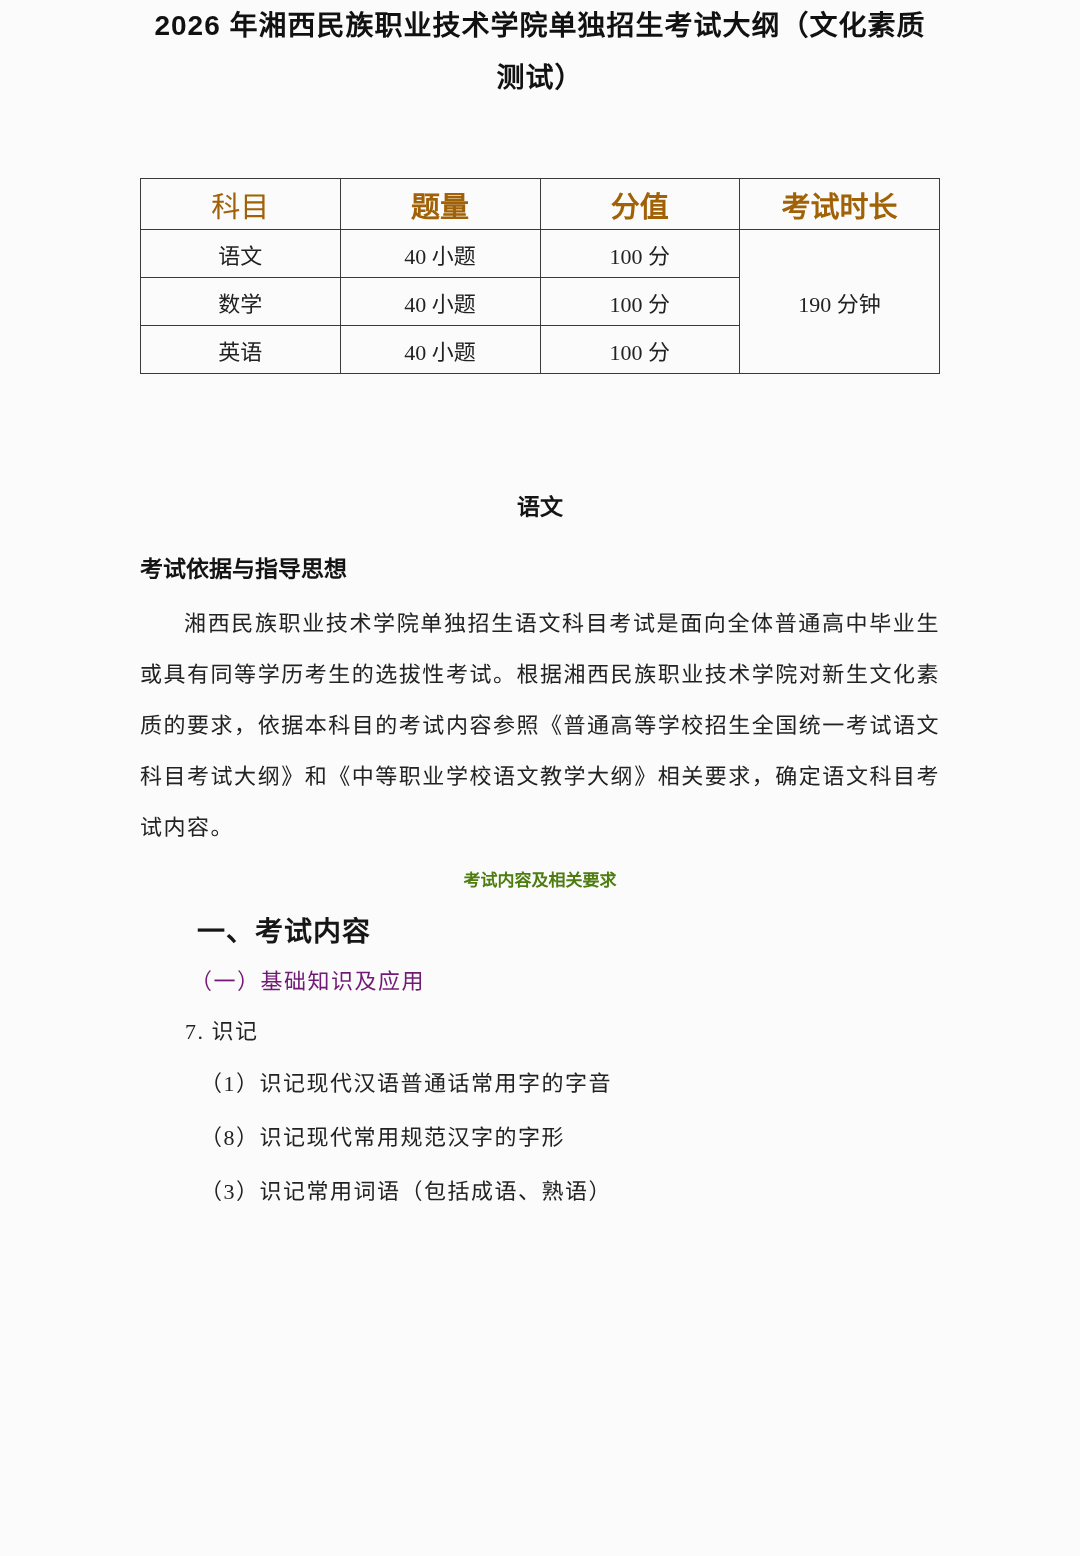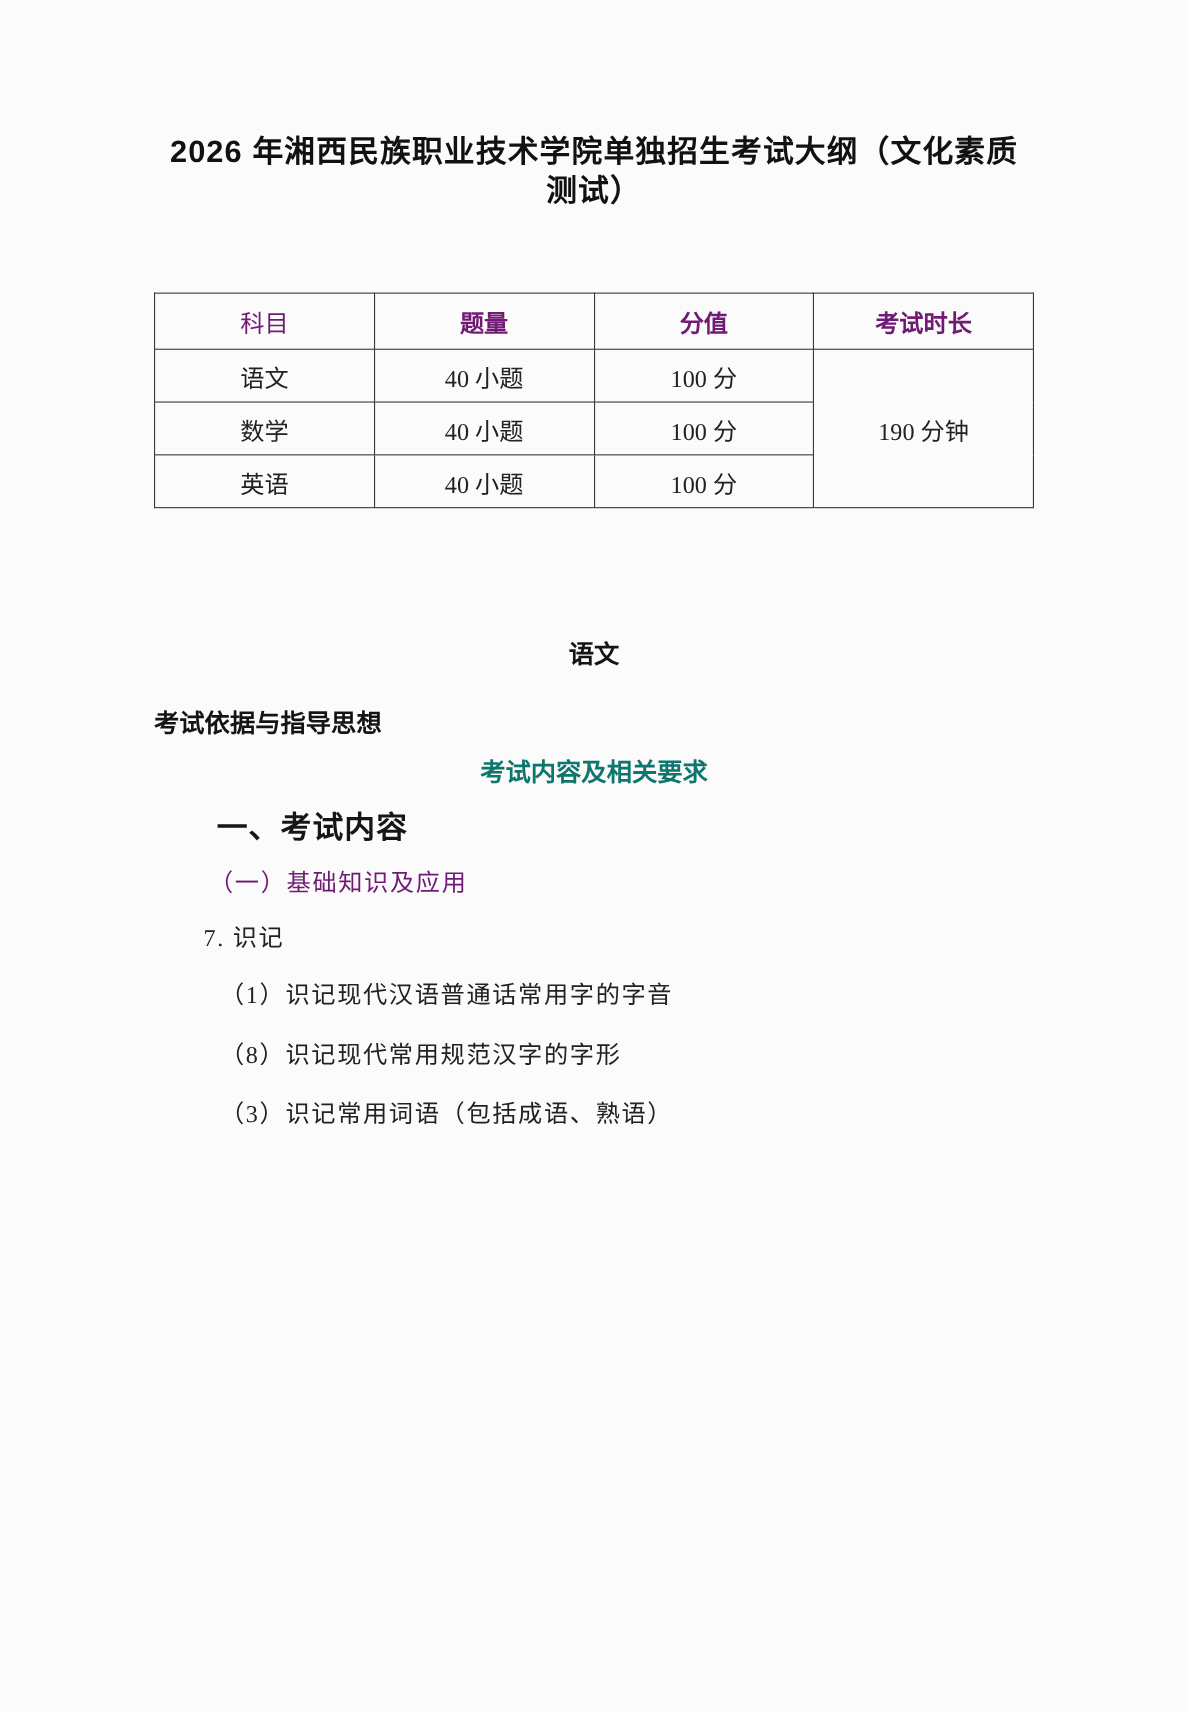--- a/index.html
+++ b/index.html
@@ -17,48 +17,47 @@
     font-family: "Liberation Serif", "DejaVu Serif", serif;
     overflow: hidden;
     box-sizing: border-box;
   }
   .content {
     margin: 0 140px;
     width: 800px;
   }
   .doc-title {
     margin: 0;
-    padding-top: 120px;
     text-align: center;
     font-family: "Liberation Sans", "DejaVu Sans", sans-serif;
     font-weight: 700;
     font-size: 28px;
-    line-height: 36px;
+    line-height: 52px;
     letter-spacing: 1px;
     color: #111;
   }
   table.exam-table {
     border-collapse: collapse;
     margin-top: 74px;
     width: 800px;
     table-layout: fixed;
   }
   table.exam-table th,
   table.exam-table td {
     border: 1.5px solid #3a3a3a;
     text-align: center;
     vertical-align: middle;
     padding: 0;
   }
   table.exam-table th {
     height: 50px;
-    font-size: 22px;
-    font-family: "Liberation Sans", "DejaVu Sans", sans-serif;
-    font-weight: 700;
-    color: #701a75;
+    font-size: 29px;
+    font-family: "Liberation Sans", "DejaVu Sans", sans-serif;
+    font-weight: 700;
+    color: #a16207;
   }
   table.exam-table th.plain-header {
     font-family: "Liberation Serif", "DejaVu Serif", serif;
     font-weight: 400;
   }
   table.exam-table td {
     height: 47px;
     font-size: 22px;
     font-weight: 400;
     color: #222;
@@ -91,23 +90,23 @@
     color: #222;
   }
   .body-para.first {
     margin-top: 12px;
   }
   .content-heading {
     margin: 2px 0 0 0;
     text-align: center;
     font-family: "Liberation Sans", "DejaVu Sans", sans-serif;
     font-weight: 700;
-    font-size: 23px;
+    font-size: 17px;
     line-height: 52px;
-    color: #0f766e;
+    color: #4d7c0f;
   }
   .outline-l1 {
     margin: 0;
     padding-left: 57px;
     font-family: "Liberation Sans", "DejaVu Sans", sans-serif;
     font-weight: 700;
     font-size: 28px;
     line-height: 50px;
     letter-spacing: 1px;
     color: #161616;
@@ -172,20 +171,21 @@
           <td>40 小题</td>
           <td>100 分</td>
         </tr>
       </tbody>
     </table>
 
     <h2 class="section-title">语文</h2>
 
     <h3 class="sub-heading">考试依据与指导思想</h3>
 
+    <p class="body-para first">湘西民族职业技术学院单独招生语文科目考试是面向全体普通高中毕业生或具有同等学历考生的选拔性考试。根据湘西民族职业技术学院对新生文化素质的要求，依据本科目的考试内容参照《普通高等学校招生全国统一考试语文科目考试大纲》和《中等职业学校语文教学大纲》相关要求，确定语文科目考试内容。</p>
 
 
     <h3 class="content-heading">考试内容及相关要求</h3>
 
     <p class="outline-l1">一、考试内容</p>
 
     <p class="outline-l2">（一）基础知识及应用</p>
 
     <p class="outline-l3">7. 识记</p>
 

